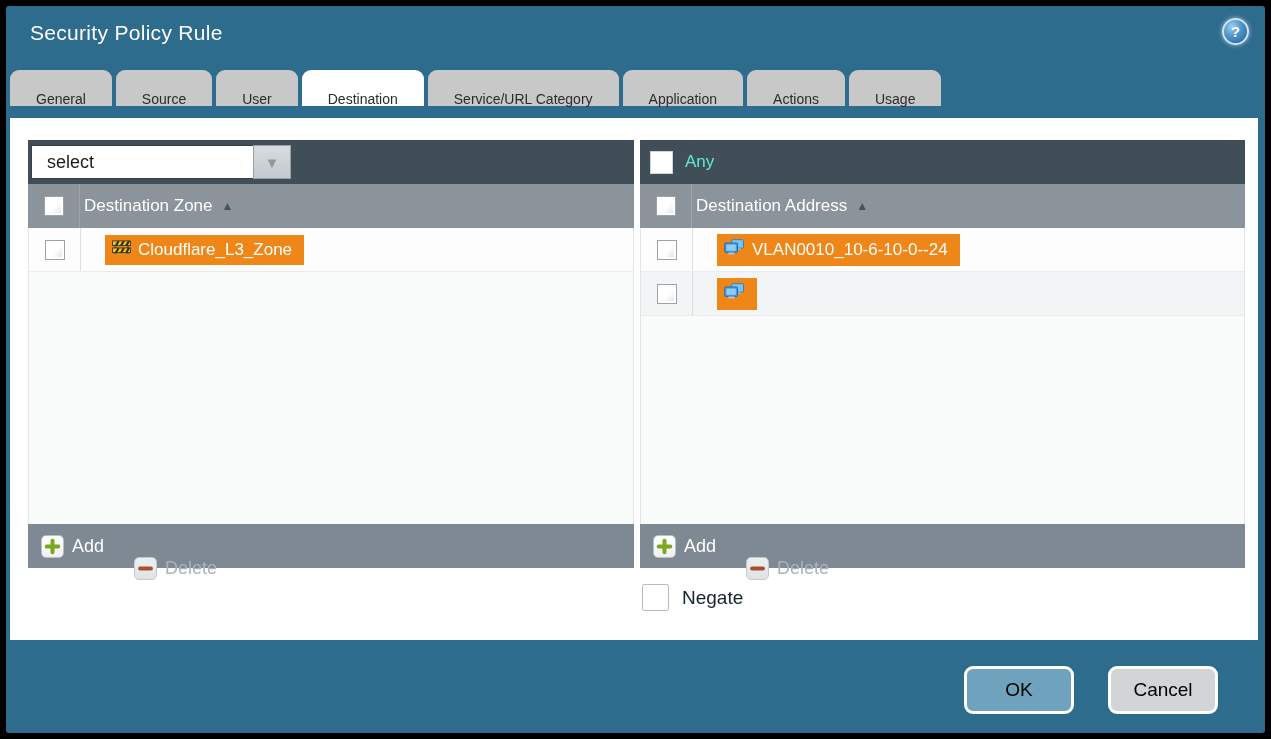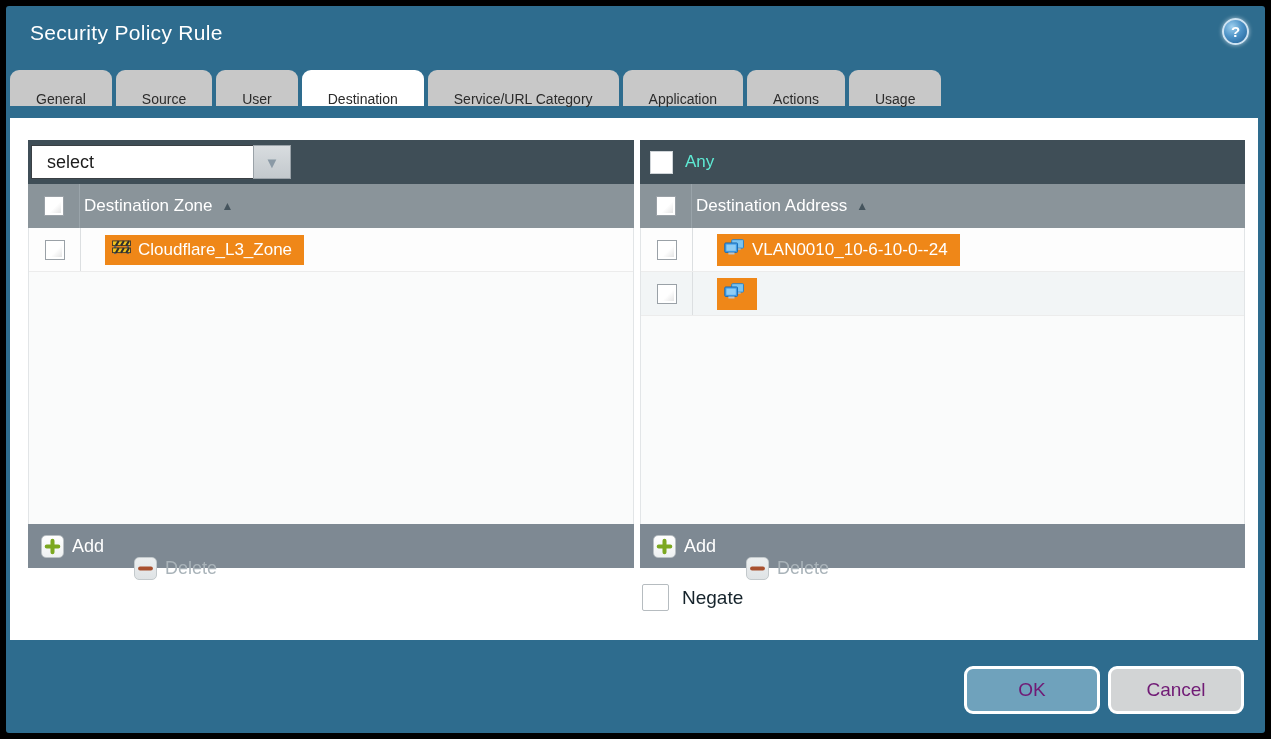--- a/index.html
+++ b/index.html
@@ -163,23 +163,23 @@
     position:absolute; left:632px; top:466px;
     display:flex; align-items:center; gap:13px;
   }
   .negate-box{
     width:27px; height:27px; background:#ffffff;
     border:1px solid #b6bcc0; border-radius:2px; cursor:pointer;
   }
   .negate-label{ font-size:19px; color:#15232B; }
   .btn{
     position:absolute; top:660px;
-    width:136px; height:48px;
+    width:110px; height:48px;
     border:3px solid #ffffff; border-radius:9px;
-    font-size:19px; color:#701a75;
+    font-size:19px; color:#000000;
     font-family:"Liberation Sans","DejaVu Sans",sans-serif;
     display:flex; align-items:center; justify-content:center;
     cursor:pointer;
   }
   .btn-ok{ left:958px; background:var(--ok-blue); }
   .btn-cancel{ left:1102px; background:var(--cancel-gray); }
 </style>
 </head>
 <body>
 

